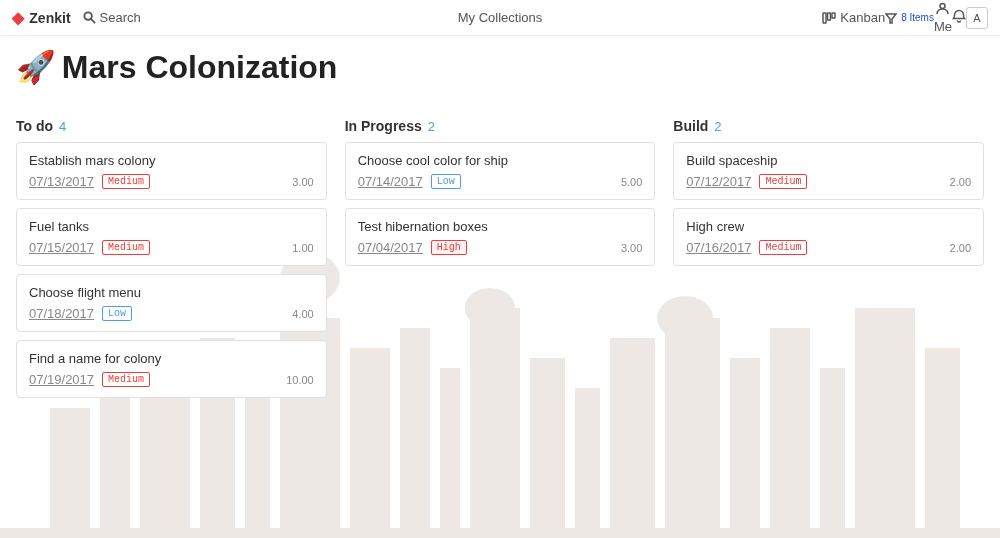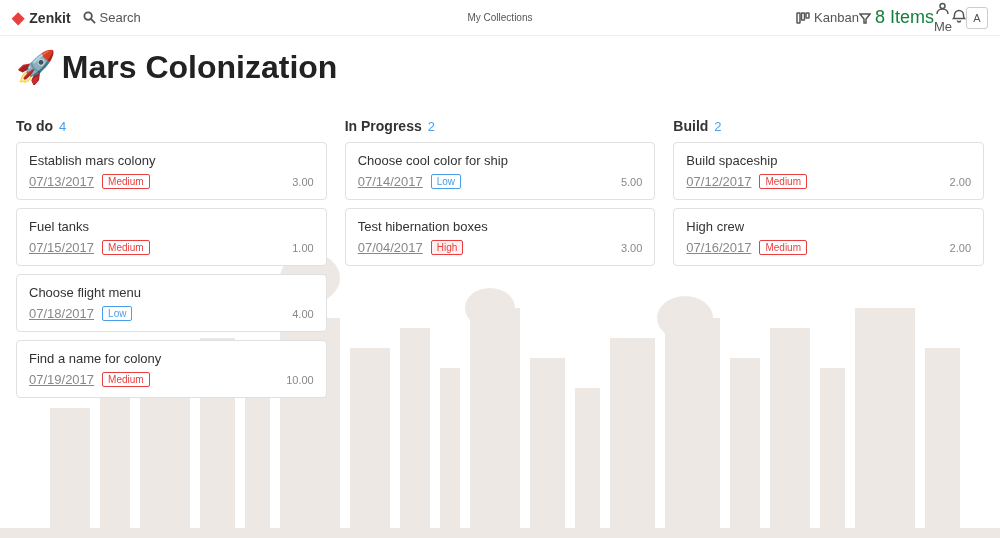--- a/index.html
+++ b/index.html
@@ -10,31 +10,31 @@
       display: flex;
       align-items: center;
       height: 36px;
       padding: 0 12px;
       border-bottom: 1px solid #eee;
       position: relative;
       z-index: 10;
       background: #fff;
     }
     .nav-left { display: flex; align-items: center; gap: 12px; flex: 1; }
-    .nav-center { flex: 1; text-align: center; font-size: 10px; color: #555; }
+    .nav-center { flex: 1; text-align: center; font-size: 13px; color: #555; }
     .nav-right { display: flex; align-items: center; flex: 1; justify-content: flex-end; }
 
     .logo { display: flex; align-items: center; gap: 5px; font-weight: 600; font-size: 14px; color: #333; }
     .logo-diamond { color: #e84040; font-size: 16px; }
 
     .search-btn { display: flex; align-items: center; gap: 4px; font-size: 13px; color: #555; cursor: pointer; }
     .search-icon-svg { width: 13px; height: 13px; }
 
     .kanban-btn { display: flex; align-items: center; gap: 4px; font-size: 13px; color: #555; cursor: pointer; }
-    .filter-btn { display: flex; align-items: center; gap: 4px; font-size: 18px; color: #15803d; cursor: pointer; }
+    .filter-btn { display: flex; align-items: center; gap: 4px; font-size: 10px; color: #1d4ed8; cursor: pointer; }
     .me-btn { display: flex; align-items: center; gap: 4px; font-size: 13px; color: #555; cursor: pointer; flex-direction: column; }
     .notif-btn { font-size: 14px; color: #555; cursor: pointer; }
     .avatar-box { width: 22px; height: 22px; border: 1px solid #ccc; border-radius: 3px; display: flex; align-items: center; justify-content: center; font-size: 11px; color: #555; cursor: pointer; }
 
     
     .page-title-section {
       text-align: left;
       padding: 12px 16px 10px;
       position: relative;
       z-index: 10;
@@ -80,20 +80,21 @@
       cursor: pointer;
     }
     .card-title { font-size: 13px; color: #333; margin-bottom: 6px; font-weight: 500; }
     .card-meta { display: flex; align-items: center; gap: 8px; }
     .card-date { font-size: 13px; color: #888; text-decoration: underline; }
     .badge {
       font-size: 10px;
       padding: 1px 5px;
       border-radius: 2px;
       font-weight: 500;
+      font-family: Liberation Mono, monospace;
     }
     .badge-medium { border: 1px solid #e84040; color: #e84040; }
     .badge-low { border: 1px solid #4a9ee8; color: #4a9ee8; }
     .badge-high { border: 1px solid #e84040; color: #e84040; background: #fff0f0; }
     .card-points { font-size: 11px; color: #888; margin-left: auto; }
 
     
     .city-bg {
       position: absolute;
       bottom: 0;

